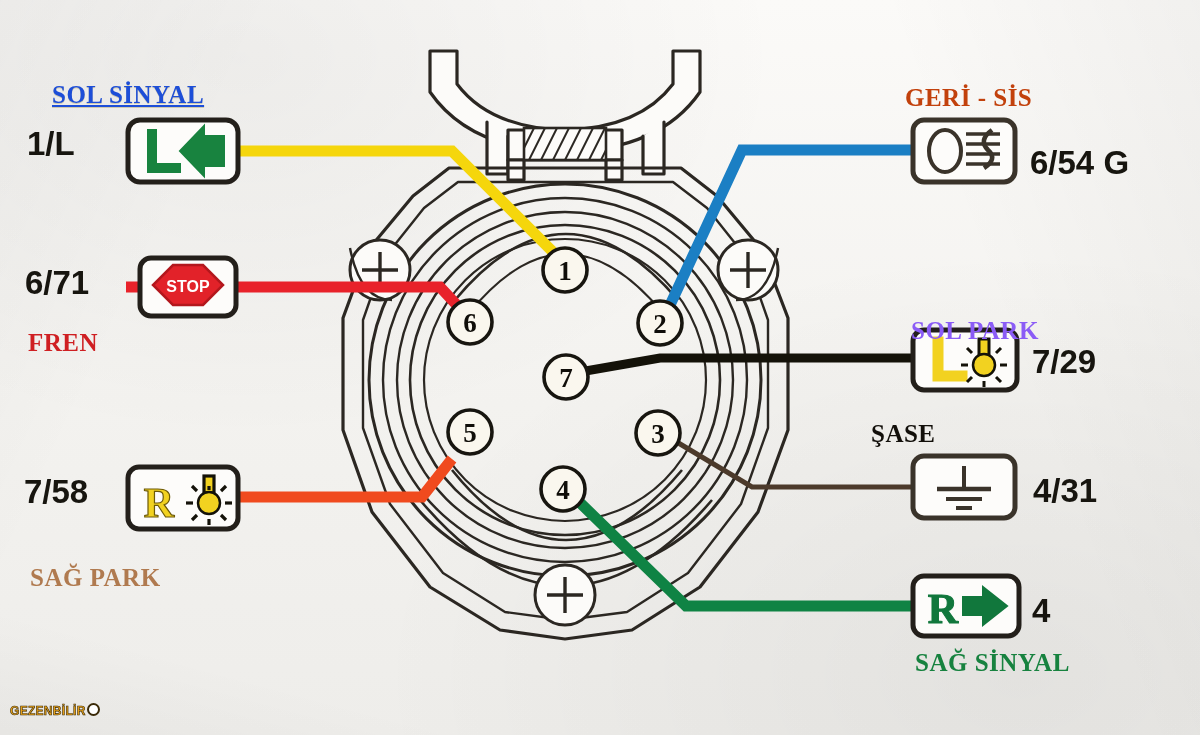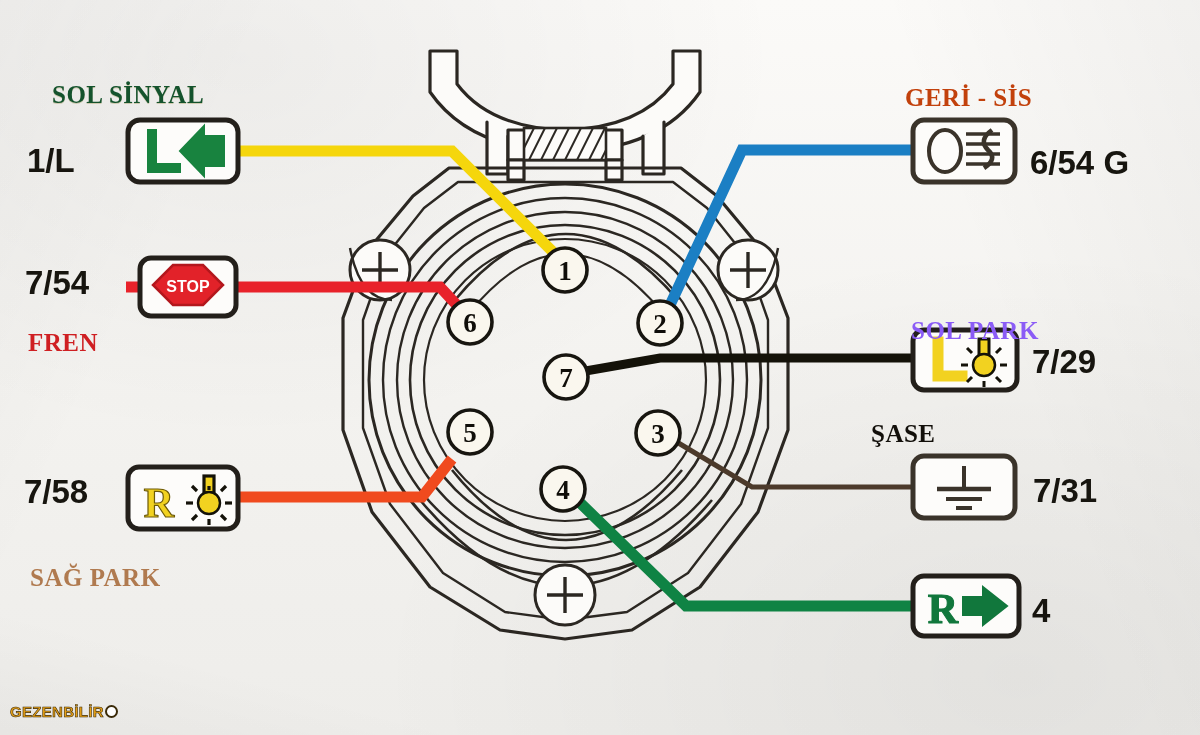--- a/index.html
+++ b/index.html
@@ -20,43 +20,43 @@
   #svgmain{position:absolute;left:0;top:0;}
 
   
   .lbl{position:absolute;white-space:nowrap;line-height:1;}
   .serif{font-family:"Liberation Serif",serif;font-weight:bold;}
   .sans{font-family:"Liberation Sans",sans-serif;font-weight:bold;}
 
   .cap{font-size:25px;letter-spacing:.5px;}
   .pinnum{font-size:33px;color:#17150f;}
 
-  .t-sol-sinyal{left:52px;top:82px;color:#14532d;text-shadow:0 1px 0 rgba(120,100,0,.25);}
-  .t-1l{left:27px;top:144px;}
+  .t-sol-sinyal{left:52px;top:82px;color:#1d4ed8;text-shadow:0 1px 0 rgba(120,100,0,.25);text-decoration:underline;}
+  .t-1l{left:27px;top:127px;}
   .t-654{left:25px;top:266px;}
   .t-fren{left:28px;top:330px;color:#cf1f22;text-align:center;}
   .t-558{left:24px;top:475px;}
   .t-sagpark{left:30px;top:533px;color:#b07a4f;margin-top:32px;}
 
   .t-geri-sis{left:905px;top:85px;color:#c2410c;}
   .t-254g{left:1030px;top:146px;}
   .t-solpark{left:911px;top:318px;color:#8b5cf6;}
   .t-758{left:1032px;top:345px;}
   .t-sase{left:871px;top:421px;color:#120f0a;}
   .t-331{left:1033px;top:474px;}
   .t-4{left:1032px;top:594px;}
   .t-sagsinyal{left:915px;top:650px;color:#17823f;}
 
   
   .pd{position:absolute;font-family:"Liberation Serif",serif;font-weight:bold;font-size:27px;color:#100e09;
       transform:translate(-50%,-50%);}
 
   
   #wm{position:absolute;left:10px;top:703px;font-family:"Liberation Sans",sans-serif;
-      font-weight:bold;font-size:15px;letter-spacing:.3px;color:#e8a116;
+      font-weight:bold;font-size:12px;letter-spacing:.3px;color:#e8a116;
       -webkit-text-stroke:0.6px #3a2a08;}
   #wm .dot{display:inline-block;width:9px;height:9px;border-radius:50%;
       border:2px solid #3a2a08;background:#fff;vertical-align:-1px;margin-left:1px;}
 </style>
 </head>
 <body>
 
 <div id="stage">
   <div id="paper"></div>
 
@@ -244,33 +244,34 @@
   <div class="pd" style="left:660px;top:324px;">2</div>
   <div class="pd" style="left:658px;top:434px;">3</div>
   <div class="pd" style="left:563px;top:490px;">4</div>
   <div class="pd" style="left:470px;top:433px;">5</div>
   <div class="pd" style="left:470px;top:323px;">6</div>
   <div class="pd" style="left:566px;top:378px;">7</div>
 
   <div class="lbl serif cap t-sol-sinyal">SOL SİNYAL</div>
   <div class="lbl sans pinnum t-1l">1/L</div>
 
-  <div class="lbl sans pinnum t-654">7/54</div>
+  <div class="lbl sans pinnum t-654">6/71</div>
   <div class="lbl serif cap t-fren">FREN</div>
 
   <div class="lbl sans pinnum t-558">7/58</div>
   <div class="lbl serif cap t-sagpark">SAĞ PARK</div>
 
   <div class="lbl serif cap t-geri-sis">GERİ - SİS</div>
   <div class="lbl sans pinnum t-254g">6/54 G</div>
 
   <div class="lbl serif cap t-solpark">SOL PARK</div>
   <div class="lbl sans pinnum t-758">7/29</div>
 
   <div class="lbl serif cap t-sase">ŞASE</div>
-  <div class="lbl sans pinnum t-331">7/31</div>
+  <div class="lbl sans pinnum t-331">4/31</div>
 
   <div class="lbl sans pinnum t-4">4</div>
+  <div class="lbl serif cap t-sagsinyal">SAĞ SİNYAL</div>
 
   <div id="wm">
     <span>GEZENBİLİR</span><span class="dot"></span>
   </div>
 </div>
 
 </body></html>

